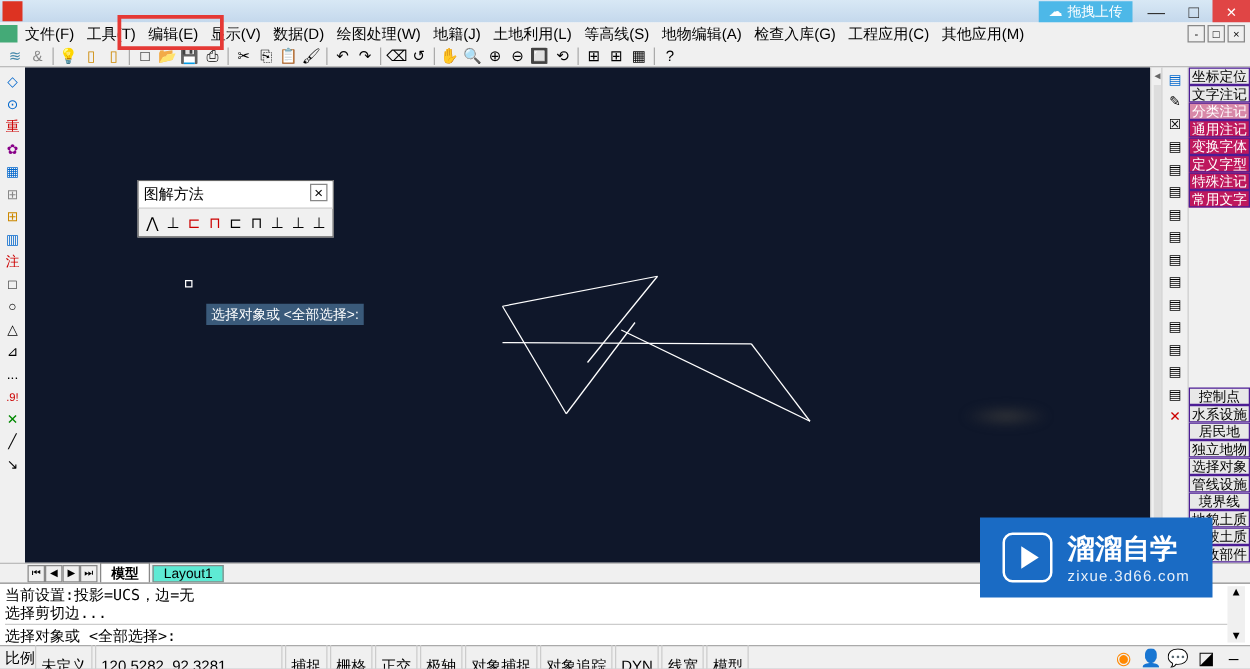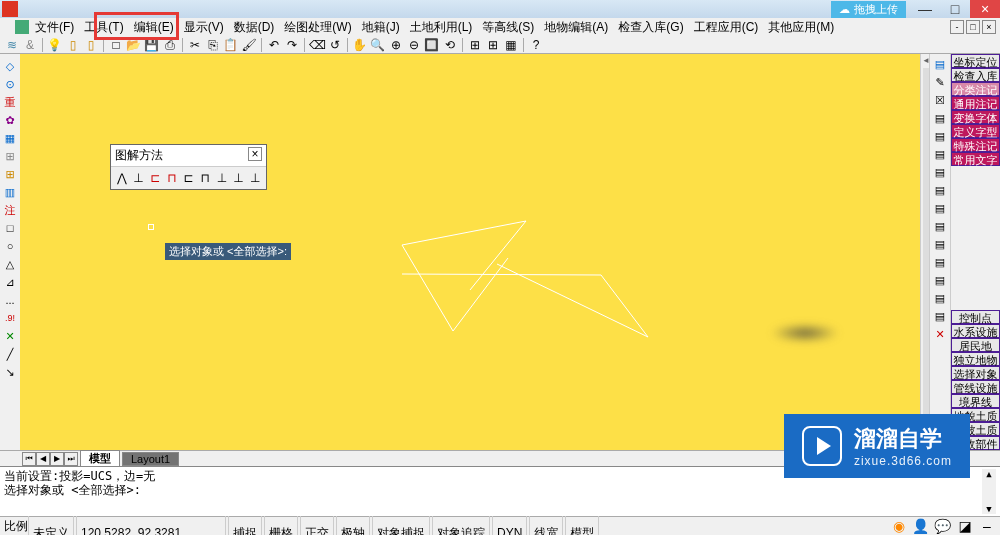--- a/index.html
+++ b/index.html
@@ -7,37 +7,37 @@
     
     .title-bar { height: 18px; background: linear-gradient(#d8e8f5, #c4d8ec); display: flex; align-items: center; position: relative; }
     .title-icon { width: 16px; height: 16px; margin-left: 2px; background: #d32; }
     .title-text { position: absolute; left: 50%; transform: translateX(-50%); color: #2a5a8a; font-size: 12px; }
     .title-right { margin-left: auto; display: flex; align-items: center; }
     .upload-btn { background: #4db8e8; color: #fff; padding: 1px 8px; display: flex; align-items: center; gap: 4px; font-size: 11px; margin-right: 4px; }
     .win-controls { display: flex; }
     .win-btn { width: 30px; height: 18px; display: flex; align-items: center; justify-content: center; font-size: 14px; color: #333; }
     .win-btn.close { background: #e04545; color: #fff; }
     
-    .menu-bar { height: 18px; background: #f0f0f0; display: flex; align-items: center; padding-left: 15px; gap: 2px; position: relative; }
+    .menu-bar { height: 18px; background: #f0f0f0; display: flex; align-items: center; padding-left: 0; gap: 2px; position: relative; }
     .menu-icon { width: 14px; height: 14px; background: #4a7; }
     .menu-item { padding: 1px 4px; font-size: 12px; }
     .menu-highlight { position: absolute; border: 3px solid #e53935; left: 94px; top: -6px; width: 85px; height: 28px; pointer-events: none; }
     .doc-controls { margin-left: auto; display: flex; gap: 2px; padding-right: 4px; }
     .doc-btn { width: 14px; height: 14px; border: 1px solid #888; font-size: 9px; display: flex; align-items: center; justify-content: center; }
     
     .toolbar { height: 18px; background: #f0f0f0; display: flex; align-items: center; padding: 0 4px; gap: 2px; border-bottom: 1px solid #aaa; }
     .tb-icon { width: 16px; height: 16px; display: inline-block; font-size: 12px; text-align: center; line-height: 16px; }
     .tb-sep { width: 1px; height: 14px; background: #aaa; margin: 0 2px; }
     
     .main-area { display: flex; height: 396px; }
     
     .left-toolbar { width: 20px; background: #f0f0f0; display: flex; flex-direction: column; align-items: center; padding-top: 4px; gap: 2px; }
     .lt-icon { width: 16px; height: 16px; font-size: 11px; text-align: center; line-height: 16px; }
     
-    .canvas-area { flex: 1; background: #fde047; position: relative; overflow: hidden; }
+    .canvas-area { flex: 1; background: #0f172a; position: relative; overflow: hidden; }
     
     .floating-toolbar { position: absolute; left: 90px; top: 90px; background: #f0f0f0; border: 1px solid #666; width: 157px; }
     .ft-title { background: #fff; border-bottom: 1px solid #ccc; padding: 2px 4px; display: flex; justify-content: space-between; font-size: 12px; }
     .ft-close { border: 1px solid #888; width: 14px; height: 14px; text-align: center; line-height: 12px; }
     .ft-icons { display: flex; padding: 3px; gap: 1px; }
     .ft-icon { width: 16px; height: 16px; text-align: center; font-size: 12px; line-height: 16px; }
     
     .pick-box { position: absolute; left: 128px; top: 170px; width: 6px; height: 6px; border: 1px solid #fff; }
     .tooltip { position: absolute; left: 145px; top: 189px; background: #3a5a7a; color: #fff; padding: 1px 4px; font-size: 11px; }
     
@@ -52,21 +52,21 @@
     
     .right-panel { width: 50px; background: #f0f0f0; display: flex; flex-direction: column; border-left: 1px solid #ccc; }
     .rp-btn { height: 14px; font-size: 11px; text-align: center; line-height: 14px; background: #e8e8e8; border: 1px solid #4c1d95; margin: 0; }
     .rp-btn.pink { background: #d888a8; color: #fff; }
     .rp-btn.blue { background: #be185d; color: #fff; }
     .rp-spacer { flex: 1; }
     
     .tab-bar { height: 16px; background: #f0f0f0; display: flex; align-items: center; border-top: 1px solid #aaa; padding-left: 22px; }
     .tab-nav { display: flex; gap: 0; }
     .tab-nav-btn { width: 14px; height: 14px; border: 1px solid #888; font-size: 8px; text-align: center; line-height: 12px; }
-    .tab { padding: 0 8px; font-size: 11px; border: 1px solid #888; background: #737373; margin-left: 2px; }
+    .tab { padding: 0 8px; font-size: 11px; border: 1px solid #888; background: #5eead4; margin-left: 2px; }
     .tab.active { background: #fff; font-weight: bold; }
     
     .command-area { height: 50px; background: #fff; border-top: 1px solid #888; padding: 2px 4px; font-family: SimSun, monospace; font-size: 12px; position: relative; display: flex; }
     .cmd-text { flex: 1; }
     .cmd-line { line-height: 14px; }
     .cmd-line.sep { border-bottom: 1px solid #ccc; margin-bottom: 2px; padding-bottom: 2px; }
     .cmd-scroll { width: 14px; background: #f0f0f0; display:flex; flex-direction:column; justify-content:space-between; }
     .cmd-scroll div { font-size:9px; text-align:center; }
     
     .status-bar { height: 19px; background: #f0f0f0; border-top: 1px solid #aaa; display: flex; align-items: center; font-size: 12px; padding-left: 4px; }
@@ -238,21 +238,21 @@
     <div class="ri-icon">▤</div>
     <div class="ri-icon">▤</div>
     <div class="ri-icon">▤</div>
     <div class="ri-icon">▤</div>
     <div class="ri-icon">▤</div>
     <div class="ri-icon" style="color:#c00">✕</div>
   </div>
 
   <div class="right-panel">
     <div class="rp-btn">坐标定位</div>
-    <div class="rp-btn">检查入库</div>
+    <div class="rp-btn">文字注记</div>
     <div class="rp-btn pink">分类注记</div>
     <div class="rp-btn blue">通用注记</div>
     <div class="rp-btn blue">变换字体</div>
     <div class="rp-btn blue">定义字型</div>
     <div class="rp-btn blue">特殊注记</div>
     <div class="rp-btn blue">常用文字</div>
     <div class="rp-spacer"></div>
     <div class="rp-btn">控制点</div>
     <div class="rp-btn">水系设施</div>
     <div class="rp-btn">居民地</div>
@@ -273,20 +273,21 @@
     <div class="tab-nav-btn">▶</div>
     <div class="tab-nav-btn">⏭</div>
   </div>
   <div class="tab active">模型</div>
   <div class="tab">Layout1</div>
 </div>
 
 <div class="command-area">
   <div class="cmd-text">
     <div class="cmd-line">当前设置:投影=UCS，边=无</div>
+    <div class="cmd-line sep">选择剪切边...</div>
     <div class="cmd-line">选择对象或 &lt;全部选择&gt;:</div>
   </div>
   <div class="cmd-scroll">
       <div>▲</div>
       <div>▼</div>
     </div>
 </div>
 
 <div class="status-bar">
   <span>比例</span>

